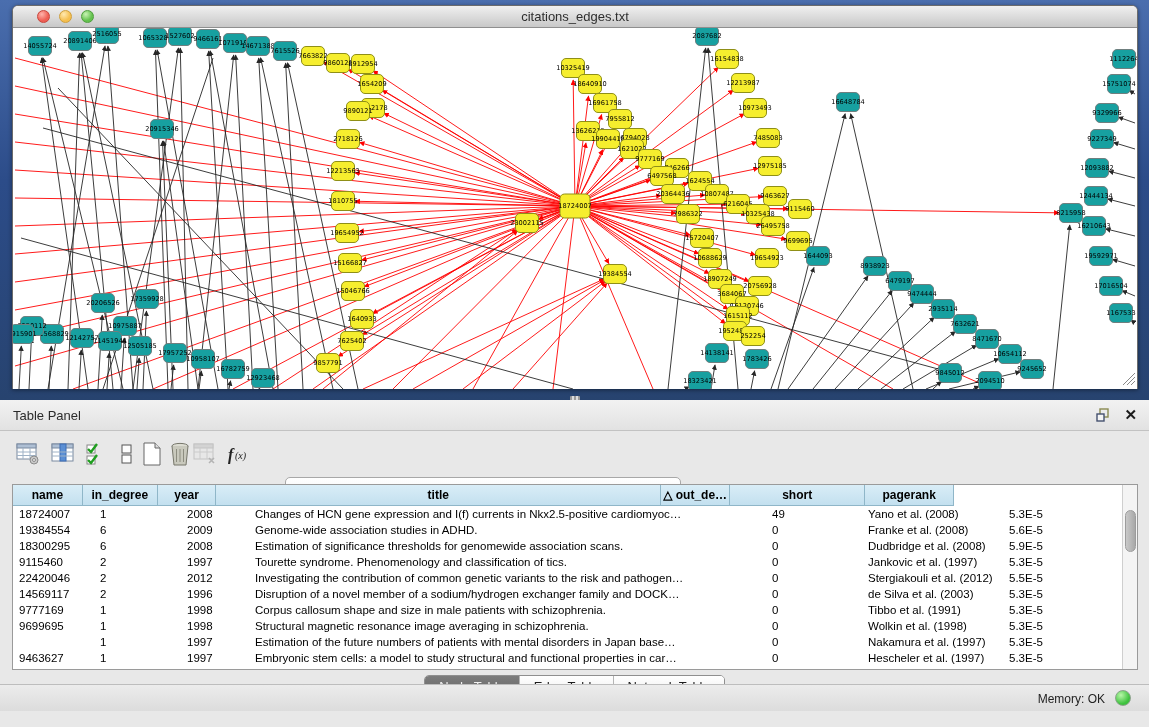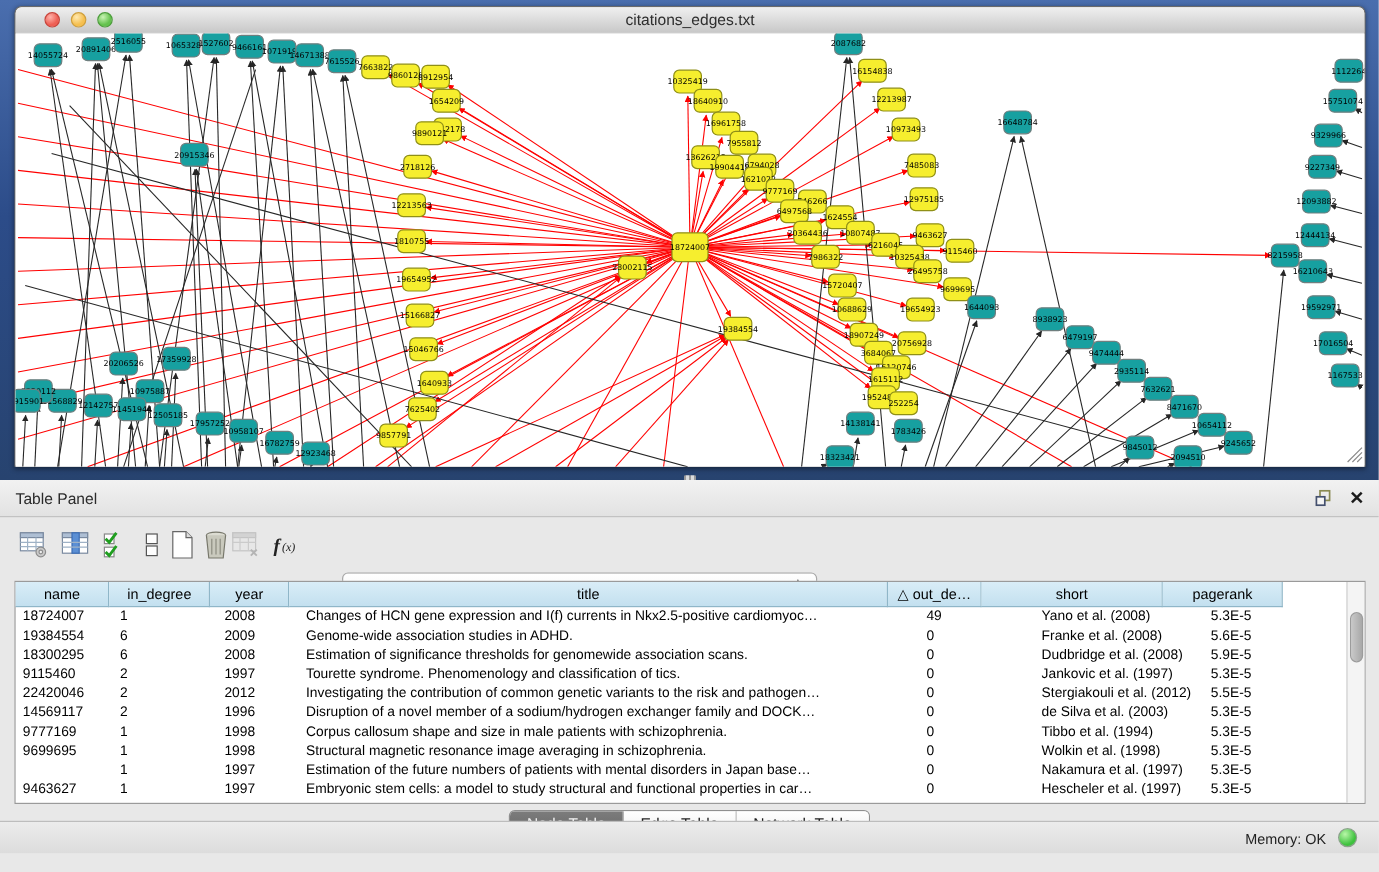--- a/index.html
+++ b/index.html
@@ -39,21 +39,21 @@
   .tb-icon { position:absolute; top:10px; width:24px; height:26px; }
   #dd-networks { position:absolute; left:285px; top:46px; width:396px; height:26px;
     background:linear-gradient(180deg,#ffffff,#f2f2f2); border:1px solid #a8a8a8; border-radius:5px;
     font-size:13px; color:#111; line-height:24px; padding-left:12px; }
   #dd-stepper { position:absolute; right:10px; top:4px; width:10px; height:16px; font-size:7px;
     color:#555; line-height:8px; text-align:center; }
 
   
   #tbl-wrap { position:absolute; left:12px; top:84px; width:1126px; height:186px;
     background:#fff; border:1px solid #9a9a9a; }
-  #tbl-header { position:absolute; left:0; top:0; height:21px; width:1056px; display:flex; }
+  #tbl-header { position:absolute; left:0; top:0; height:21px; width:941px; display:flex;font-weight:bold; }
   .hcell { height:21px; background:linear-gradient(180deg,#d9edf7,#c3e0ef);
     border-right:1px solid #8fb6c8; border-bottom:1px solid #8fb6c8;
     font-size:12px; color:#000; text-align:center; line-height:20px; overflow:hidden; white-space:nowrap; }
   .hcell:first-child { border-left:none; }
   #tbl-body { position:absolute; left:0; top:21px; width:1093px; }
   .trow { display:flex; height:16px; }
   .tcell { font-size:11.5px; line-height:16px; color:#000; overflow:hidden;
     white-space:nowrap; padding-left:6px; }
   .tcell.c-short { text-align:left; padding-left:22px; }
   
@@ -801,21 +801,21 @@
             <div class="tcell" style="width: 80px;">0</div>
             <div class="tcell c-short" style="width: 157px;">de Silva et al. (2003)</div>
             <div class="tcell" style="width: 103px;">5.3E-5</div>
           </div>
           <div class="trow">
             <div class="tcell" style="width: 81px;">9777169</div>
             <div class="tcell" style="width: 87px;">1</div>
             <div class="tcell" style="width: 68px;">1998</div>
             <div class="tcell" style="width: 517px;">Corpus callosum shape and size in male patients with schizophrenia.</div>
             <div class="tcell" style="width: 80px;">0</div>
-            <div class="tcell c-short" style="width: 157px;">Tibbo et al. (1994)</div>
+            <div class="tcell c-short" style="width: 157px;">Tibbo et al. (1991)</div>
             <div class="tcell" style="width: 103px;">5.3E-5</div>
           </div>
           <div class="trow">
             <div class="tcell" style="width: 81px;">9699695</div>
             <div class="tcell" style="width: 87px;">1</div>
             <div class="tcell" style="width: 68px;">1998</div>
             <div class="tcell" style="width: 517px;">Structural magnetic resonance image averaging in schizophrenia.</div>
             <div class="tcell" style="width: 80px;">0</div>
             <div class="tcell c-short" style="width: 157px;">Wolkin et al. (1998)</div>
             <div class="tcell" style="width: 103px;">5.3E-5</div>

